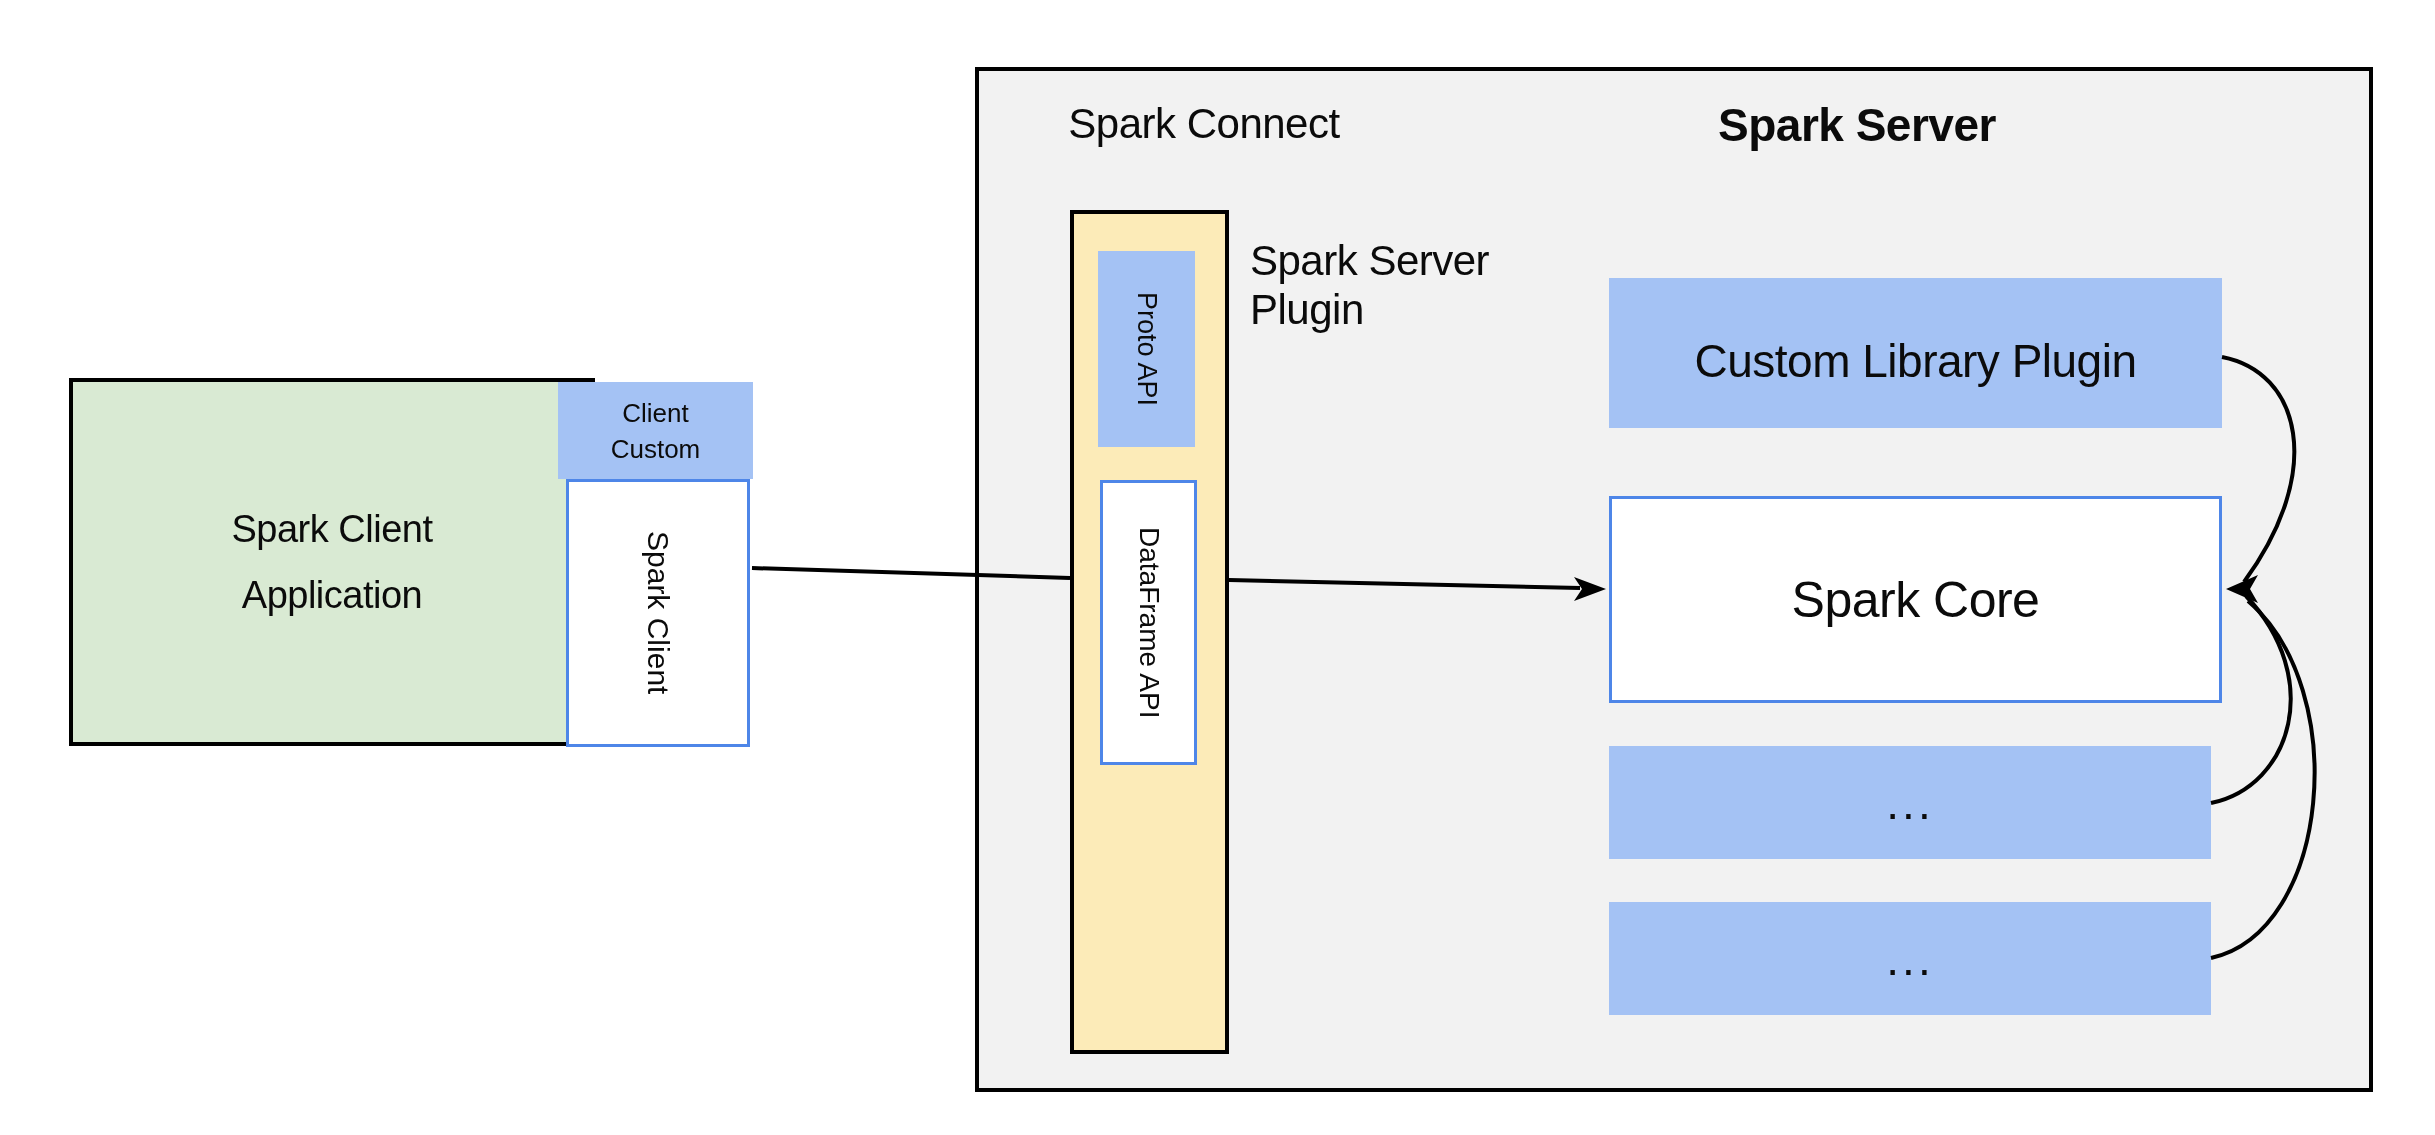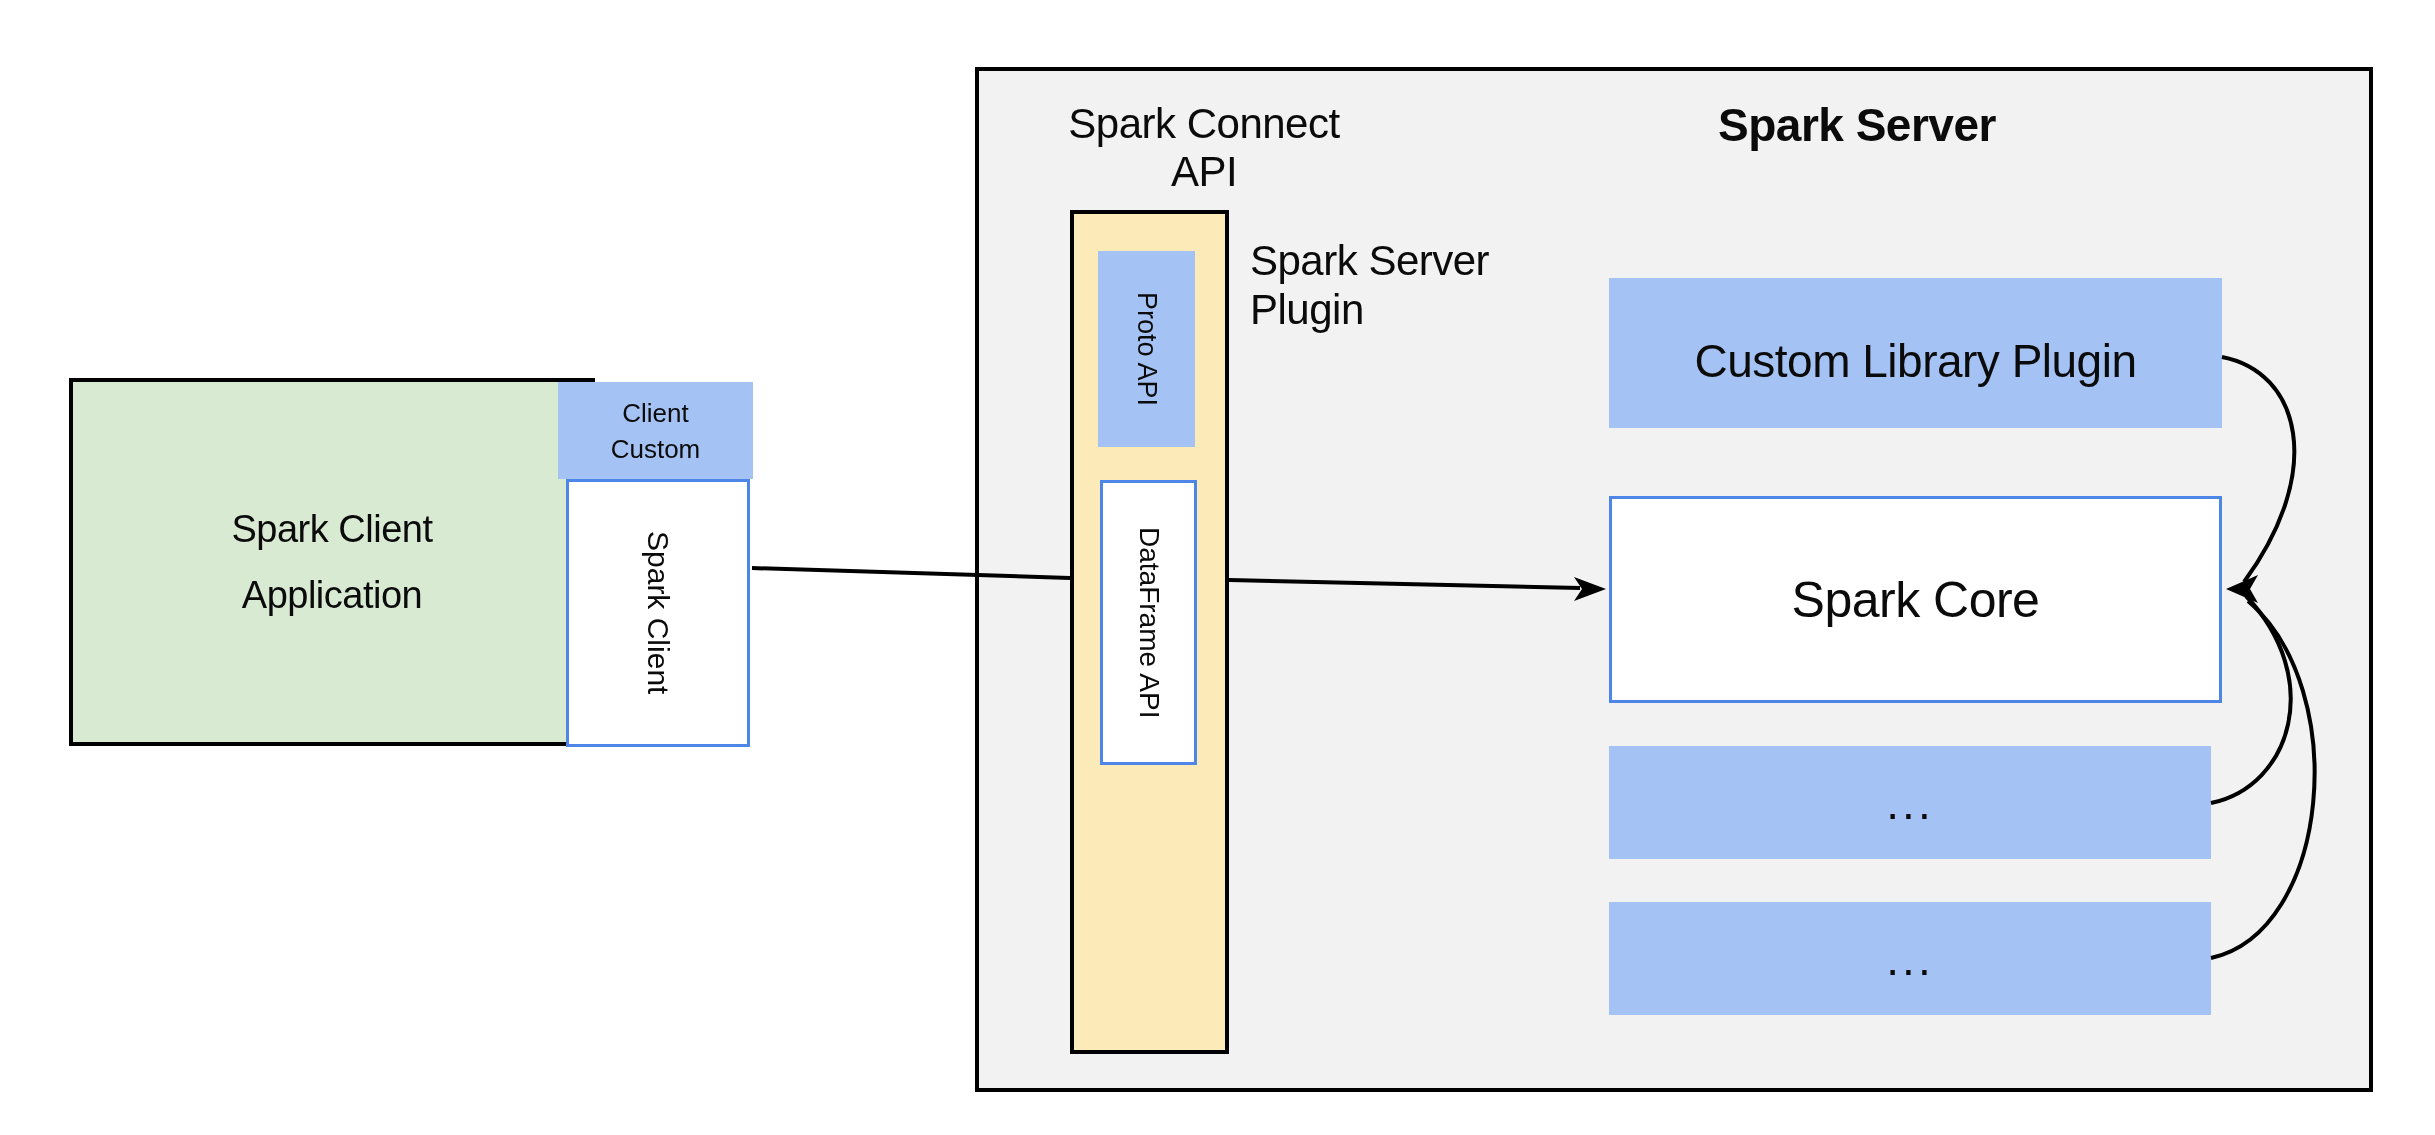--- a/index.html
+++ b/index.html
@@ -119,21 +119,20 @@
 </style>
 </head>
 <body>
 
 <div class="canvas">
 
   <div class="abs server-container"></div>
 
   <div class="abs connect-api-label">
     <div>Spark Connect</div>
-    <div>API</div>
   </div>
 
   <div class="abs flexc green-box">
     <div class="lbl">
       <div>Spark Client</div>
       <div>Application</div>
     </div>
   </div>
 
   <div class="abs flexc white-client-box">

